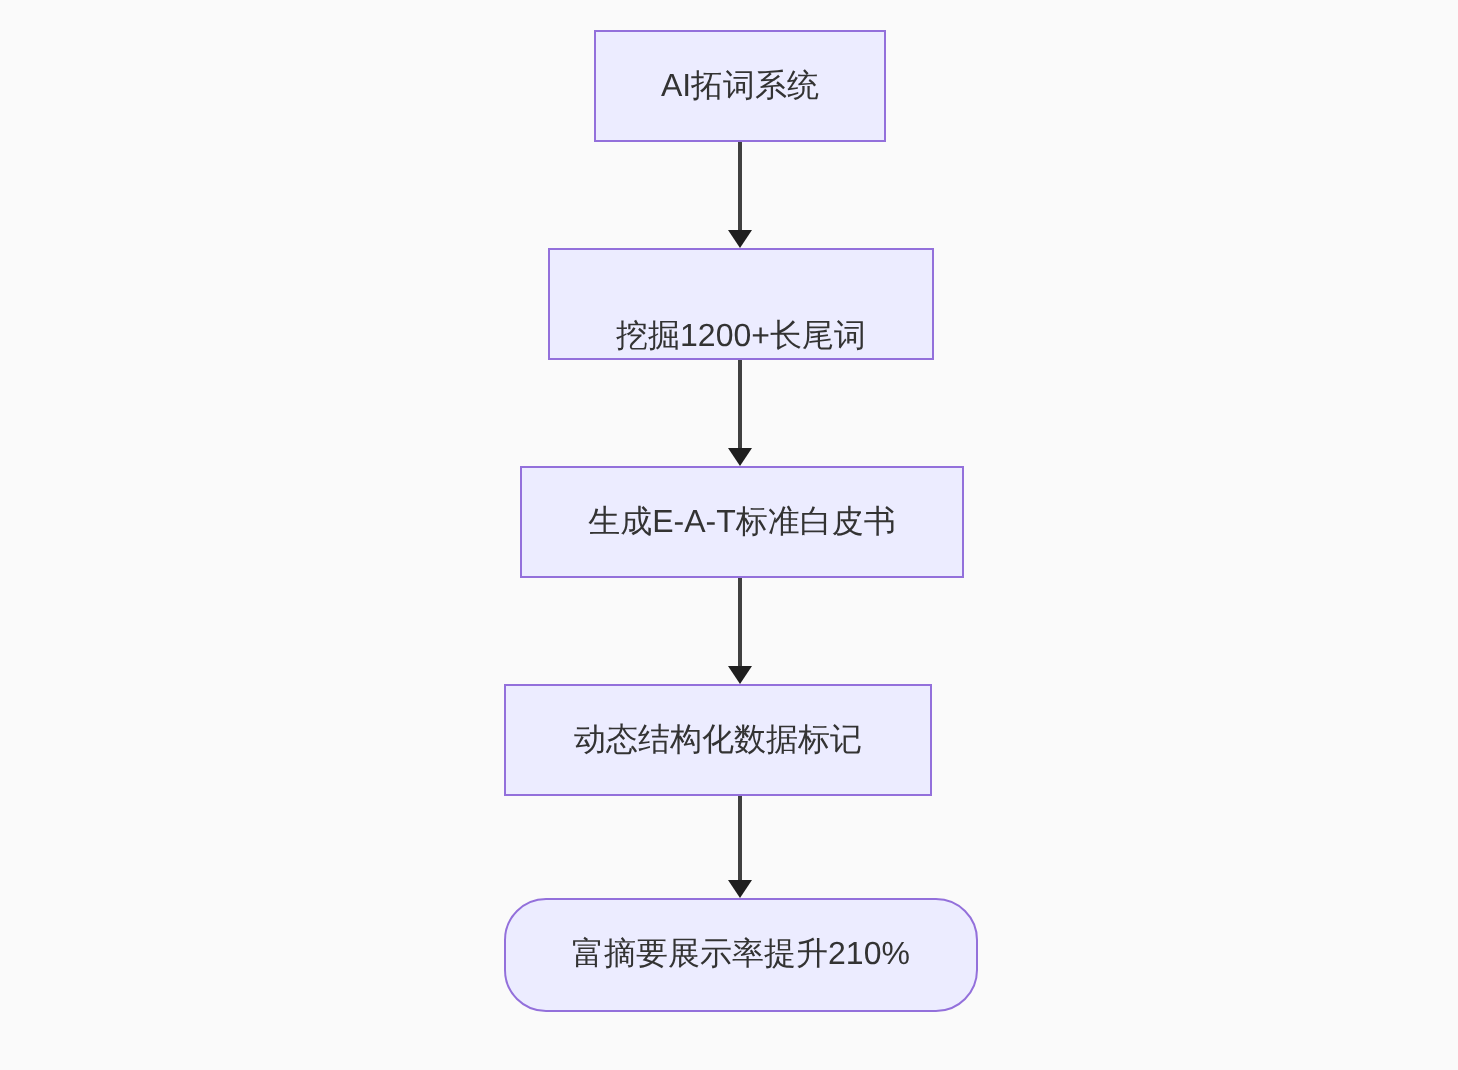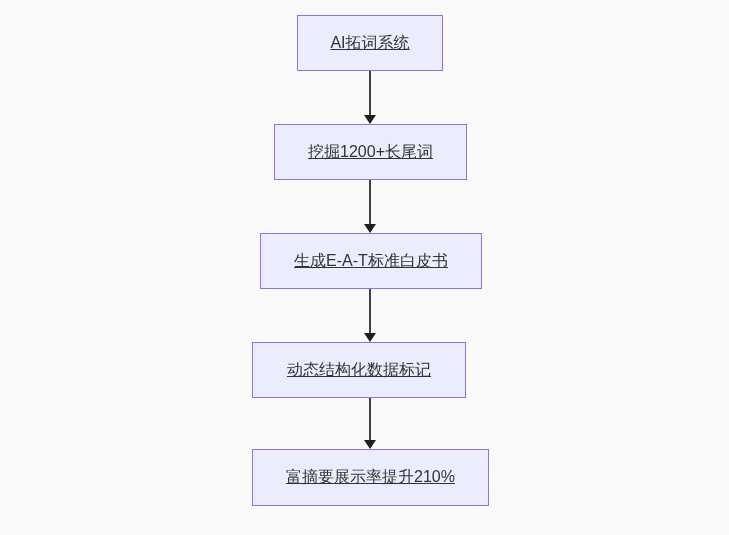--- a/index.html
+++ b/index.html
@@ -21,27 +21,26 @@
     box-sizing: border-box;
     height: 56px;
     background: var(--node-fill, #ececff);
     border: 1px solid var(--node-border, #9370db);
     display: flex;
     align-items: center;
     justify-content: center;
     font-size: 16px;
     color: var(--text, #333333);
     white-space: nowrap;
-    text-decoration: underline;
   }
   .node-1 { left: 297px; top: 15px;  width: 146px; }
-  .node-2 { left: 274px; top: 124px; width: 193px; }
+  .node-2 { left: 274px; top: 124px; width: 193px; align-items: flex-end; }
   .node-3 { left: 260px; top: 233px; width: 222px; }
   .node-4 { left: 252px; top: 342px; width: 214px; }
-  .node-5 { left: 252px; top: 449px; width: 237px; height: 57px; }
+  .node-5 { left: 252px; top: 449px; width: 237px; height: 57px; border-radius: 21px; }
 
   .arrow {
     position: absolute;
     left: 370px;
     width: 14px;
     transform: translateX(-50%);
     display: flex;
     flex-direction: column;
     align-items: center;
   }

